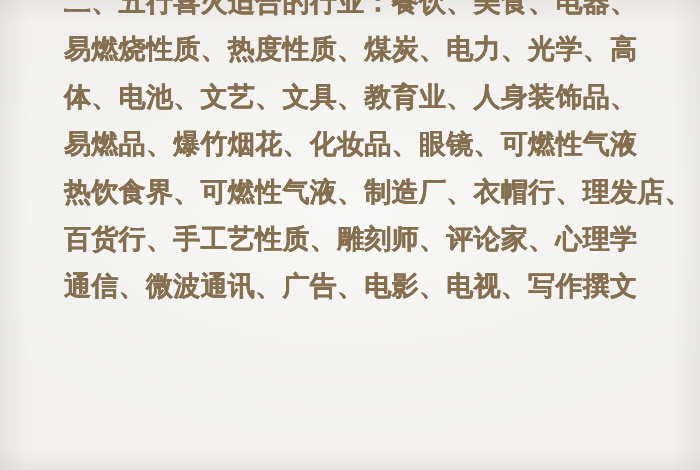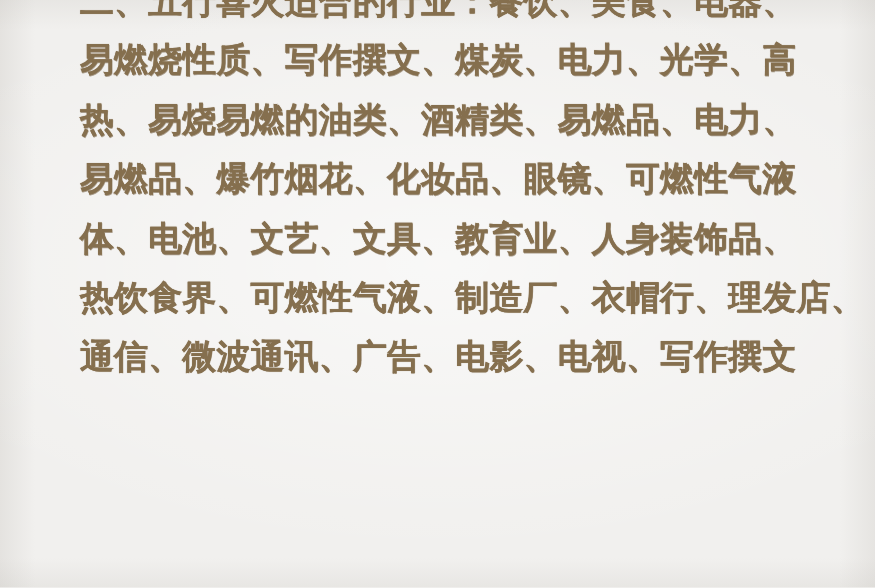--- a/index.html
+++ b/index.html
@@ -42,19 +42,19 @@
     text-shadow: 0 0 0.6px #856f4e, 0.4px 0.4px 0.4px rgba(110,88,58,0.55);
   }
 </style>
 </head>
 <body>
 
 <div class="backdrop"></div>
 
 <div class="doc">
   <div class="line">二、五行喜火适合的行业：餐饮、美食、电器、</div>
-  <div class="line">易燃烧性质、写作撰文、煤炭、电力、光学、高</div>
-  <div class="line">热、易烧易燃的油类、酒精类、易燃品、电力、</div>
+  <div class="line">易燃烧性质、热度性质、煤炭、电力、光学、高</div>
+  <div class="line">体、电池、文艺、文具、教育业、人身装饰品、</div>
   <div class="line">易燃品、爆竹烟花、化妆品、眼镜、可燃性气液</div>
-  <div class="line">体、电池、文艺、文具、教育业、人身装饰品、</div>
   <div class="line">热饮食界、可燃性气液、制造厂、衣帽行、理发店、</div>
+  <div class="line">百货行、手工艺性质、雕刻师、评论家、心理学</div>
   <div class="line">通信、微波通讯、广告、电影、电视、写作撰文</div>
 </div>
 
 </body></html>

